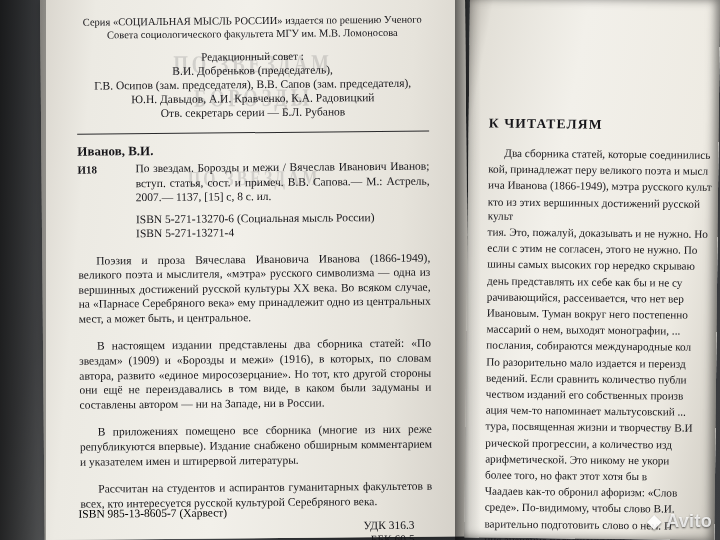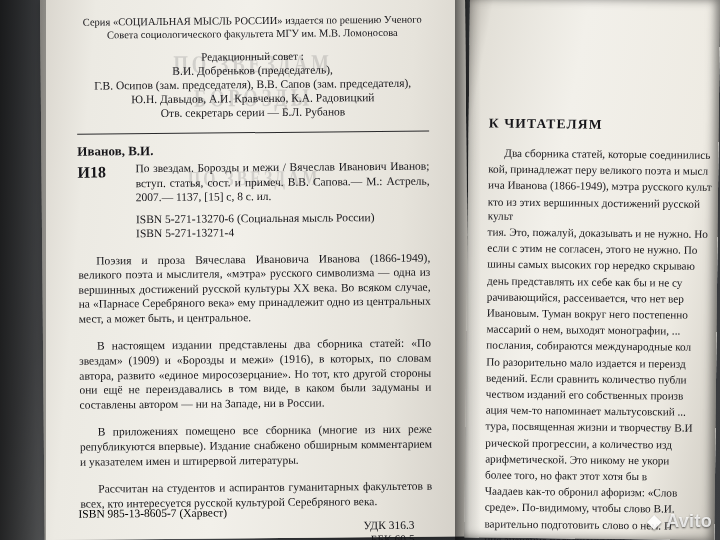--- a/index.html
+++ b/index.html
@@ -81,21 +81,21 @@
   }
   .cat-block { margin-top: 2px; }
   .cat-author {
     font-size: 13px;
     font-weight: bold;
     margin: 0 0 2px 0;
   }
   .cat-index {
     position: absolute;
     left: 0;
-    font-size: 16px;
+    font-size: 11px;
     font-weight: bold;
   }
   .cat-body {
     margin: 0 0 0 58px;
     font-size: 11.5px;
     line-height: 14.5px;
     text-align: justify;
   }
   .isbn-line {
     margin: 7px 0 0 58px;

